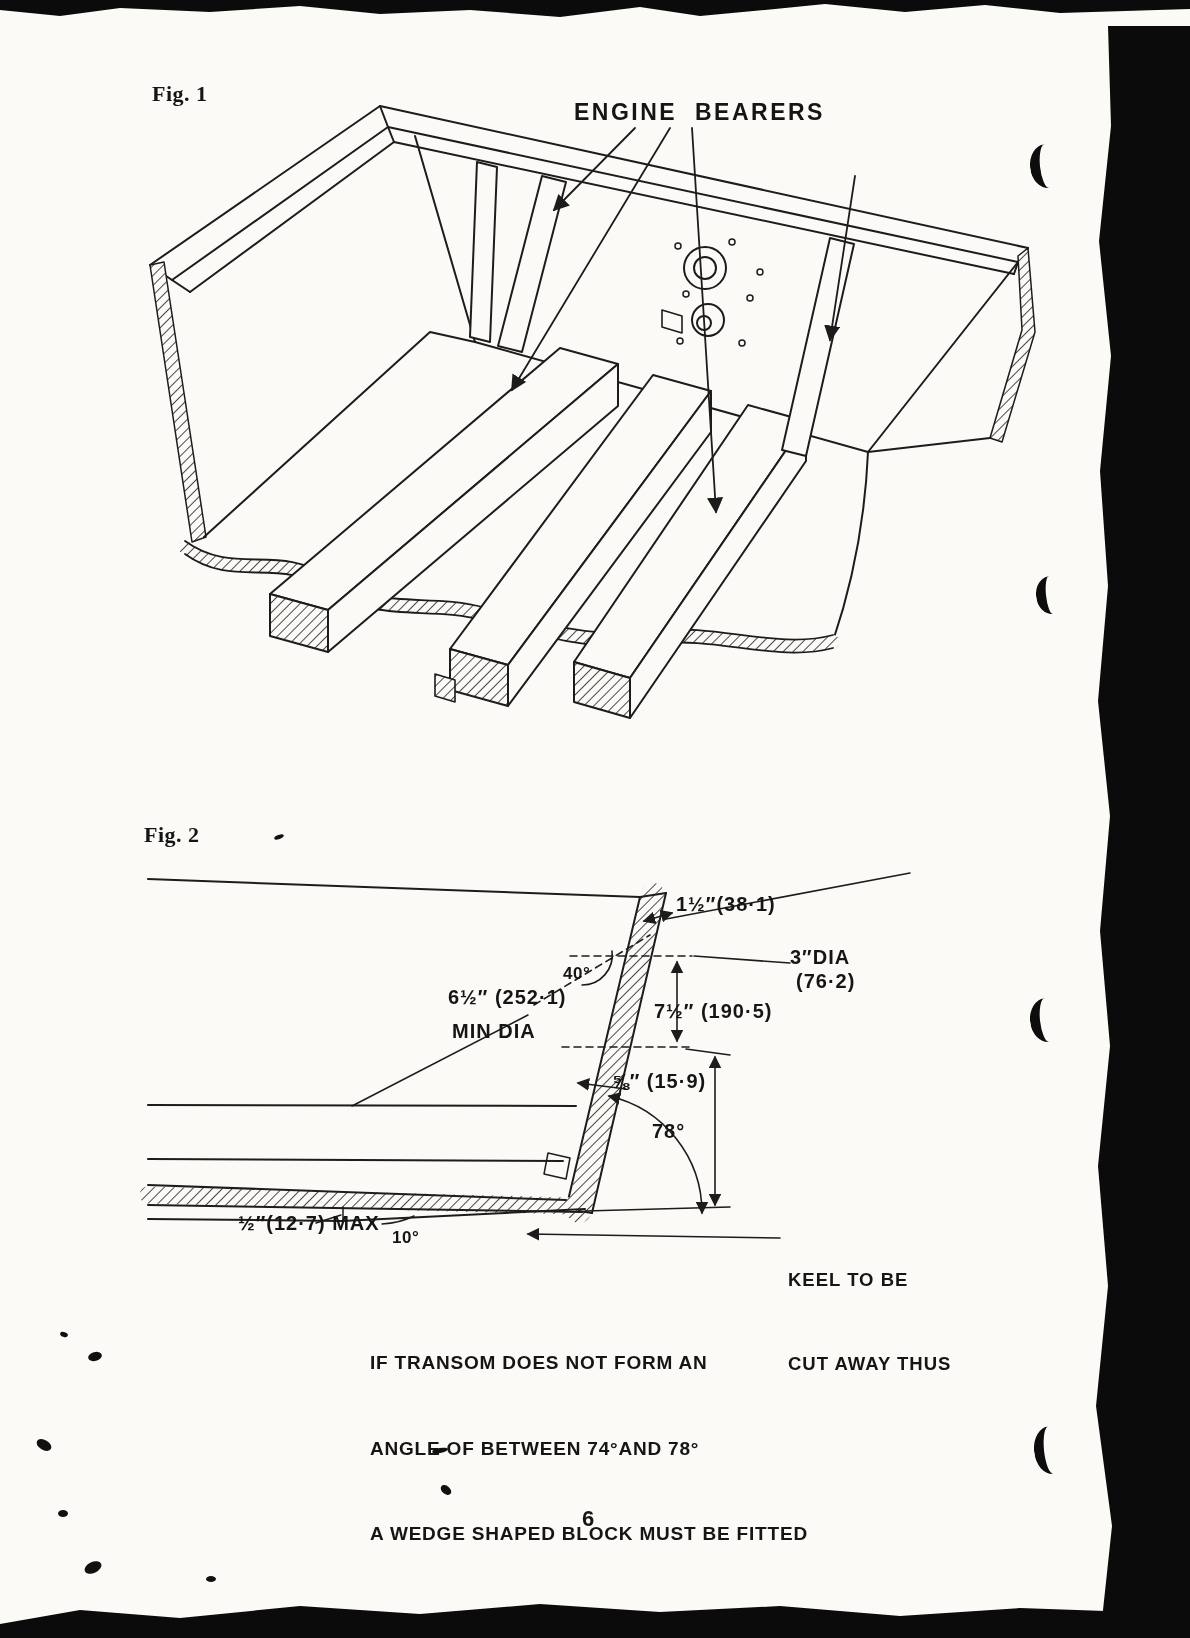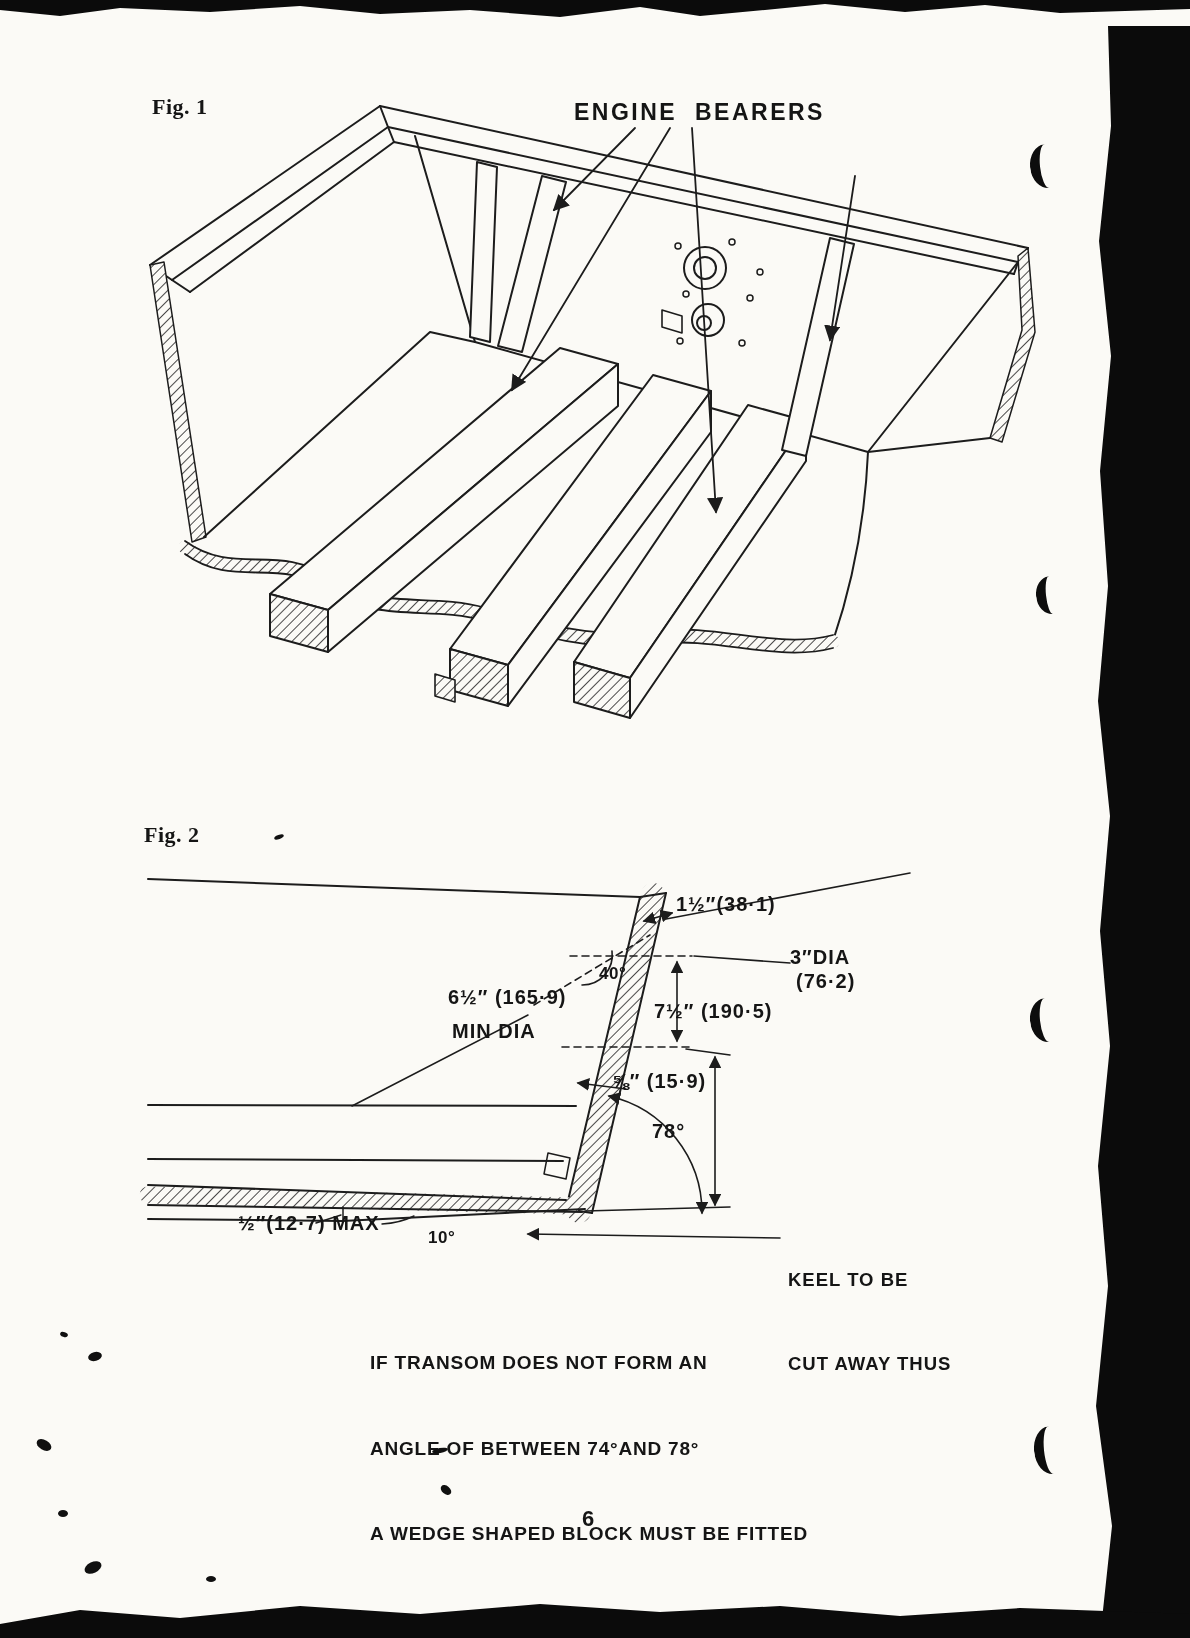--- a/index.html
+++ b/index.html
@@ -5,21 +5,21 @@
   html,body{margin:0;padding:0;background:#e8e8e4;}
   .page{
     position:relative;width:1190px;height:1638px;margin:0 auto;
     background:#fbfaf6;overflow:hidden;
     font-family:"Liberation Sans","DejaVu Sans",sans-serif;color:#151515;
   }
   .t{position:absolute;white-space:pre;font-weight:600;}
   .cap{font-family:"Liberation Serif","DejaVu Serif",serif;font-weight:700;font-size:22px;letter-spacing:.5px;}
   .lbl-lg{font-size:23px;letter-spacing:2.5px;font-weight:600;}
   .dim{font-size:20px;letter-spacing:1px;}
-  .dim-sm{font-size:17px;letter-spacing:.5px;margin-left:36px;}
+  .dim-sm{font-size:17px;letter-spacing:.5px;}
   .noteblock div{white-space:pre;}
   .topnote{font-size:17.5px;letter-spacing:.6px;line-height:27px;}
   .rightnote{font-size:18.5px;letter-spacing:1px;line-height:24.5px;}
   .keelnote{font-size:18.5px;letter-spacing:1px;line-height:28px;}
   .bottomnote{font-size:19px;letter-spacing:.8px;line-height:28.5px;}
   .pagenum{font-size:22px;font-weight:700;}
   svg{position:absolute;overflow:visible;}
   
   .art{position:absolute;background:#0b0b0b;}
   .top-strip{left:0;top:0;width:1190px;height:20px;
@@ -115,21 +115,21 @@
 
       <g stroke-width="1.8">
         <path d="M505,48 L424,130" marker-end="url(#a1m)"></path>
         <path d="M540,48 L382,310" marker-end="url(#a1m)"></path>
         <path d="M562,48 L586,432" marker-end="url(#a1m)"></path>
         <path d="M725,96 L700,260" marker-end="url(#a1m)"></path>
       </g>
     </g>
   </svg>
 
-  <div class="t cap" style="left:152px;top:94px;">Fig. 1</div>
+  <div class="t cap" style="left:152px;top:81px;">Fig. 1</div>
   <div class="t lbl-lg" style="left:574px;top:99px;">ENGINE  BEARERS</div>
 
   <svg style="left:130px;top:815px;" width="930" height="560" viewBox="0 0 930 560">
     <defs>
       <marker id="a2m" markerWidth="8" markerHeight="8" refX="7" refY="4" orient="auto-start-reverse" viewBox="0 0 8 8">
         <path d="M0,0 L8,4 L0,8 Z" fill="#1c1c1c"></path>
       </marker>
       <pattern id="h2" width="7" height="7" patternUnits="userSpaceOnUse" patternTransform="rotate(45)">
         <rect width="7" height="7" fill="#fbfaf6"></rect>
         <line x1="0" y1="0" x2="0" y2="7" stroke="#1c1c1c" stroke-width="1.6"></line>
@@ -187,21 +187,21 @@
 
   <div class="t cap" style="left:144px;top:822px;">Fig. 2</div>
 
   <div class="t noteblock topnote" style="left:545px;top:824px;">
   </div>
 
   <div class="t dim" style="left:676px;top:893px;">1½″(38·1)</div>
   <div class="t dim" style="left:790px;top:946px;">3″DIA</div>
   <div class="t dim" style="left:796px;top:970px;">(76·2)</div>
   <div class="t dim-sm" style="left:563px;top:964px;">40°</div>
-  <div class="t dim" style="left:448px;top:986px;">6½″ (165·9)</div>
+  <div class="t dim" style="left:448px;top:986px;">6½″ (252·1)</div>
   <div class="t dim" style="left:452px;top:1020px;">MIN DIA</div>
   <div class="t dim" style="left:654px;top:1000px;text-align:center;">7½″ (190·5)</div>
   <div class="t dim" style="left:612px;top:1070px;">⅝″ (15·9)</div>
   <div class="t dim" style="left:652px;top:1120px;">78°</div>
   <div class="t dim" style="left:238px;top:1212px;">½″(12·7) MAX</div>
   <div class="t dim-sm" style="left:392px;top:1228px;">10°</div>
 
 
   <div class="t noteblock keelnote" style="left:788px;top:1210px;">
     <div>KEEL TO BE</div>

